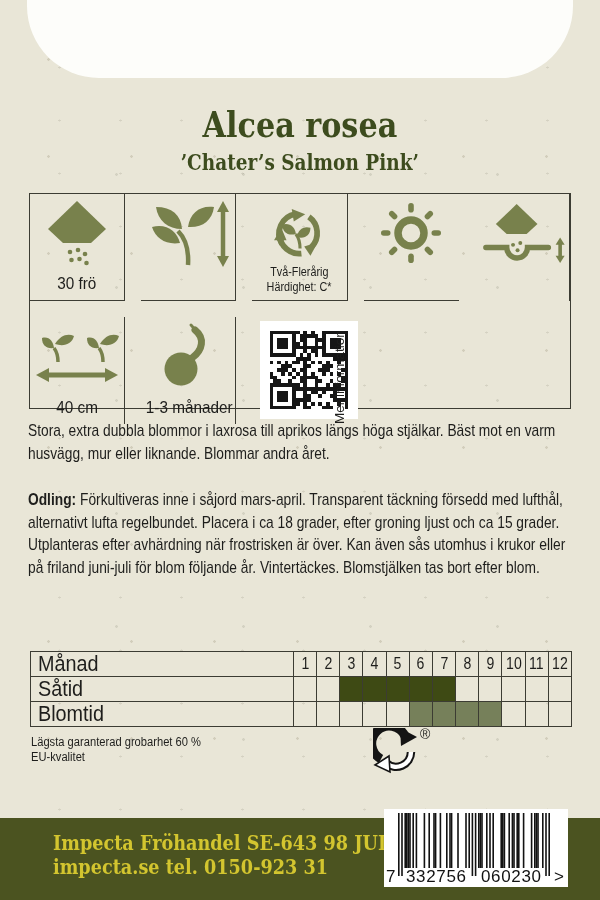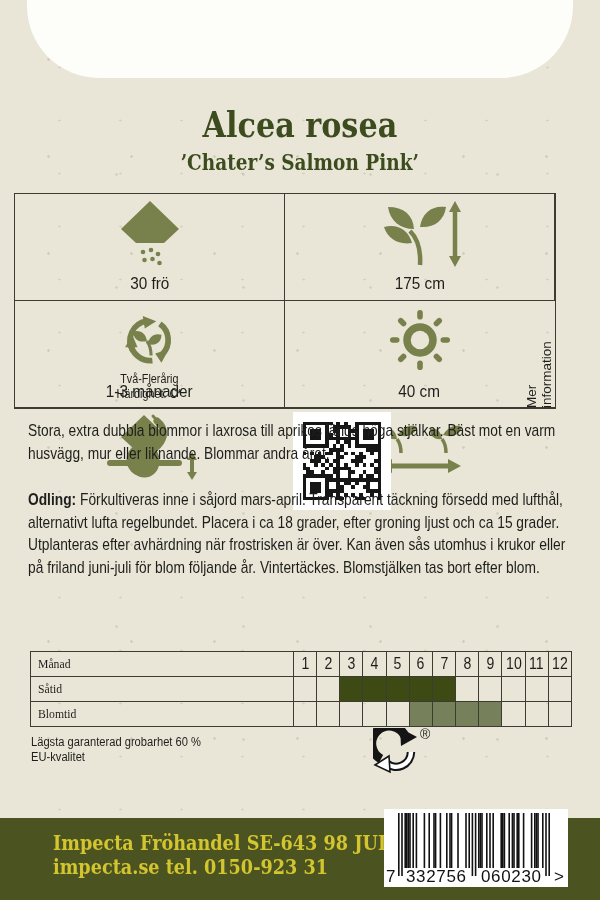--- a/index.html
+++ b/index.html
@@ -18,23 +18,23 @@
     background:var(--panel,#fdfdfa);border-radius:0 0 72px 72px;}
   .title{position:absolute;top:104px;left:0;width:600px;text-align:center;margin:0;
     font-family:"DejaVu Serif",serif;font-weight:bold;font-size:36px;line-height:40px;
     color:var(--title,#3d4c1e);}
   .title>span,.subtitle>span{display:inline-block;transform:scaleX(.84);transform-origin:center;white-space:nowrap;}
   .subtitle{position:absolute;top:149px;left:0;width:600px;text-align:center;margin:0;
     font-family:"DejaVu Serif",serif;font-weight:bold;font-size:22px;line-height:26px;
     color:var(--title,#3d4c1e);}
 
   
-  .grid{position:absolute;left:14px;top:193px;width:540px;height:214px;
-    display:grid;grid-template-columns:repeat(2,1fr);grid-template-rows:repeat(2,107px);
-    border:1px solid var(--border,#3c3c33);}
+  .grid{position:absolute;left:29px;top:193px;width:540px;height:214px;
+    display:grid;grid-template-columns:repeat(5,1fr);grid-template-rows:repeat(2,107px);
+    border:1px solid var(--border,#3c3c33);gap:16px;}
   .cell{position:relative;border-right:1px solid var(--border,#3c3c33);
     border-bottom:1px solid var(--border,#3c3c33);}
   .cell:nth-child(4n){border-right:none;}
   .cell:nth-child(n+5){border-bottom:none;}
   .icon-box{position:absolute;top:4px;left:0;right:0;height:72px;
     display:flex;align-items:center;justify-content:center;}
   .cell-label{position:absolute;bottom:7px;left:0;right:0;text-align:center;
     font-size:17px;line-height:18px;}
   .cell-label>span{display:inline-block;transform:scaleX(.9);white-space:nowrap;}
   .cell-label.two{bottom:5px;font-size:12px;line-height:15px;}
@@ -51,21 +51,21 @@
     transform:scaleX(.81);transform-origin:0 0;}
   .para.desc{top:420px;}
   .para.cult{top:489px;}
 
   
   .cal{position:absolute;left:30px;top:651px;width:540px;border:1px solid var(--border,#3c3c33);}
   .cal-row{display:grid;grid-template-columns:262px repeat(12,1fr);height:24px;}
   .cal-row + .cal-row{border-top:1px solid var(--border,#3c3c33);}
   .cal-cell{border-left:1px solid var(--border,#3c3c33);text-align:center;font-size:16px;line-height:24px;}
   .cal-cell>span{display:inline-block;transform:scaleX(.88);}
-  .cal-label{font-size:13px;line-height:24px;padding-left:7px;font-family:Liberation Serif, serif;}
+  .cal-label{font-size:22px;line-height:24px;padding-left:7px;}
   .cal-label>span{display:inline-block;transform:scaleX(.9);transform-origin:0 50%;}
 
   .smallprint{position:absolute;left:31px;top:735px;font-size:12px;line-height:15px;margin:0;
     transform:scaleX(.93);transform-origin:0 0;}
   .greendot{position:absolute;left:373px;top:728px;}
   .regmark{position:absolute;left:420px;top:726px;font-size:14px;}
 
   
   .footer-bar{position:absolute;left:0;top:818px;width:600px;height:82px;background:var(--bar,#4b5320);}
   .address{position:absolute;left:53px;top:831px;margin:0;
@@ -107,21 +107,20 @@
         <svg width="88" height="66" viewBox="0 0 88 66">
           <path class="ols" d="M 44 64 C 45 48 42 38 34 30" stroke-width="4.5"></path>
           <path class="ol" d="M 38 28 C 24 28 14 20 12 6 C 28 6 37 14 38 28 Z"></path>
           <path class="ol" d="M 44 26 C 46 12 56 4 70 6 C 68 20 58 27 44 26 Z"></path>
           <path class="ol" d="M 36 42 C 22 44 12 38 8 26 C 22 22 33 30 36 42 Z"></path>
           <line class="ols" x1="79" y1="8" x2="79" y2="58" stroke-width="4.5"></line>
           <polygon class="ol" points="73,11 79,0 85,11"></polygon>
           <polygon class="ol" points="73,55 79,66 85,55"></polygon>
         </svg>
       </div>
-      <div class="cell-label"><span>175 cm</span></div>
     </div>
 
     <div class="cell">
       <div class="icon-box">
         <svg width="52" height="52" viewBox="0 0 50 50">
           <path class="ols" d="M 8.6 34.5 A 19 19 0 0 1 21.7 5.8" stroke-width="5.5"></path>
           <polygon class="ol" points="18,1 31,6 20,13"></polygon>
           <path class="ols" d="M 34.5 8.6 A 19 19 0 0 1 37.2 37.2" stroke-width="5.5"></path>
           <polygon class="ol" points="43,33 36,46 30,37"></polygon>
           <path class="ols" d="M 27.3 43.8 A 19 19 0 0 1 6.3 26.2" stroke-width="5.5"></path>

